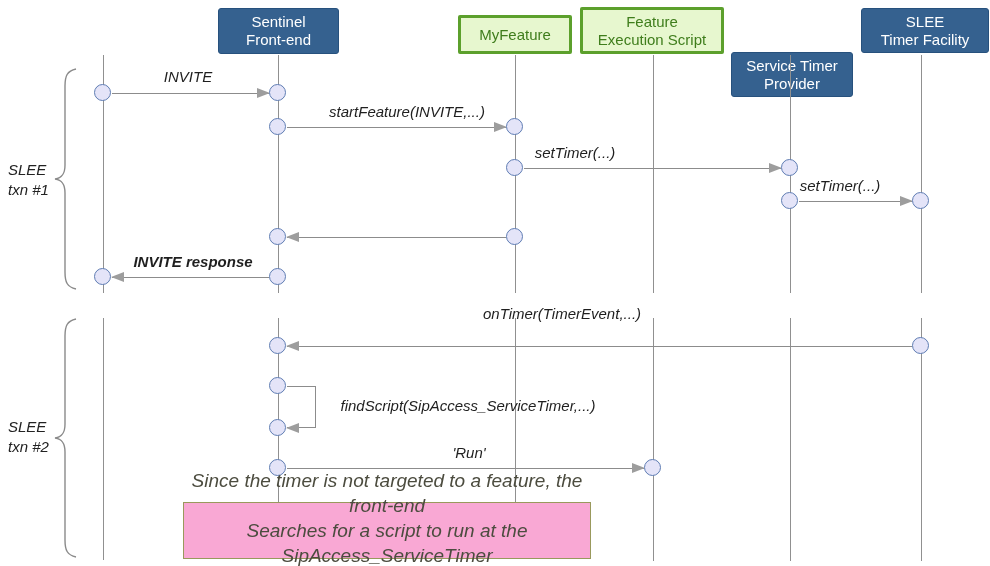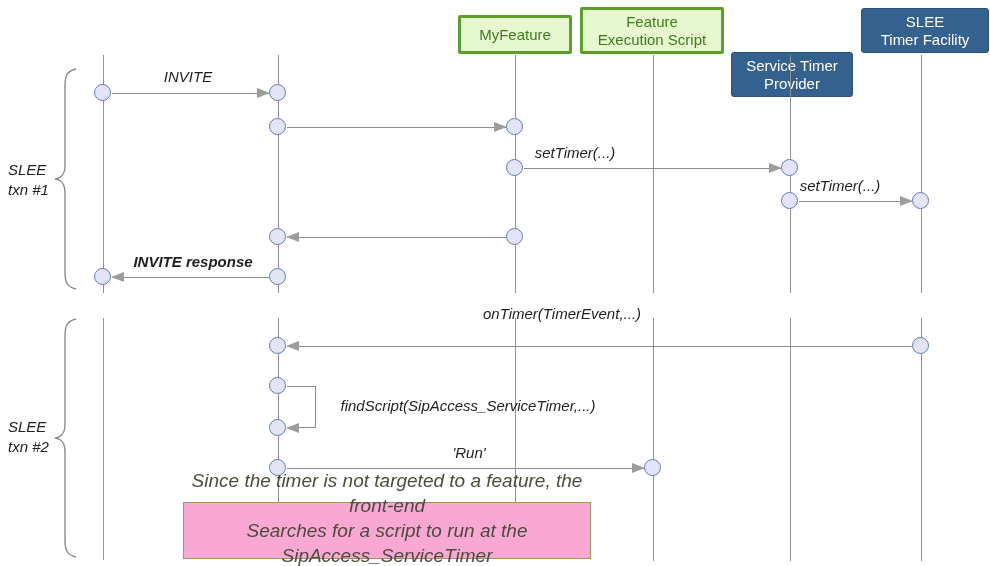--- a/index.html
+++ b/index.html
@@ -58,20 +58,24 @@
     font-style:italic; font-size:19px; line-height:1.32;
     display:flex; align-items:center; justify-content:center;
     text-align:center; white-space:pre-line;
   }
 </style>
 </head>
 <body>
 
 <div id="stage">
 
+  <div class="pbox blue" style="left:218px;top:8px;width:121px;height:46px;">
+    <span>Sentinel
+Front-end</span>
+  </div>
   <div class="pbox green" style="left:458px;top:15px;width:114px;height:39px;">
     <span>MyFeature</span>
   </div>
   <div class="pbox green" style="left:580px;top:7px;width:144px;height:47px;">
     <span>Feature
 Execution Script</span>
   </div>
   <div class="pbox blue" style="left:731px;top:8px;width:122px;height:45px;margin-top:44px;">
     <span>Service Timer
 Provider</span>
@@ -93,20 +97,21 @@
   <div class="lifeline" style="left:515px;top:318px;height:184px;"></div>
   <div class="lifeline" style="left:653px;top:318px;height:243px;"></div>
   <div class="lifeline" style="left:790px;top:318px;height:243px;"></div>
   <div class="lifeline" style="left:921px;top:318px;height:243px;"></div>
 
   <span class="mlabel" style="left:188px;top:68px;font-style:italic;">INVITE</span>
   <div class="msg right" style="left:112px;top:93px;width:157px;"></div>
   <div class="node" style="left:103px;top:93px;"></div>
   <div class="node" style="left:278px;top:93px;"></div>
 
+  <span class="mlabel" style="left:407px;top:103px;">startFeature(INVITE,...)</span>
   <div class="msg right" style="left:287px;top:127px;width:219px;"></div>
   <div class="node" style="left:278px;top:127px;"></div>
   <div class="node" style="left:515px;top:127px;"></div>
 
   <span class="mlabel" style="left:575px;top:144px;">setTimer(...)</span>
   <div class="msg right" style="left:524px;top:168px;width:257px;"></div>
   <div class="node" style="left:515px;top:168px;"></div>
   <div class="node" style="left:790px;top:168px;"></div>
 
   <span class="mlabel" style="left:840px;top:177px;">setTimer(...)</span>

